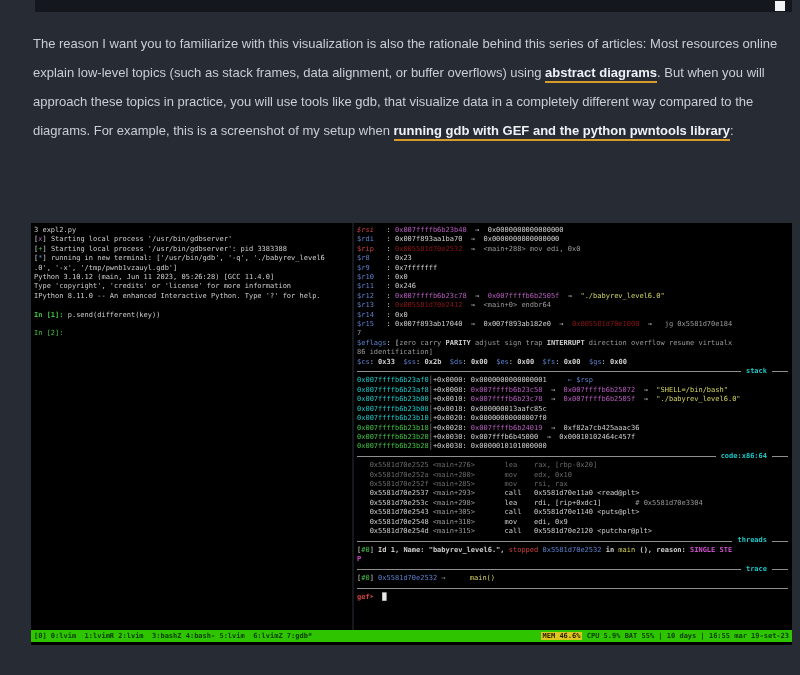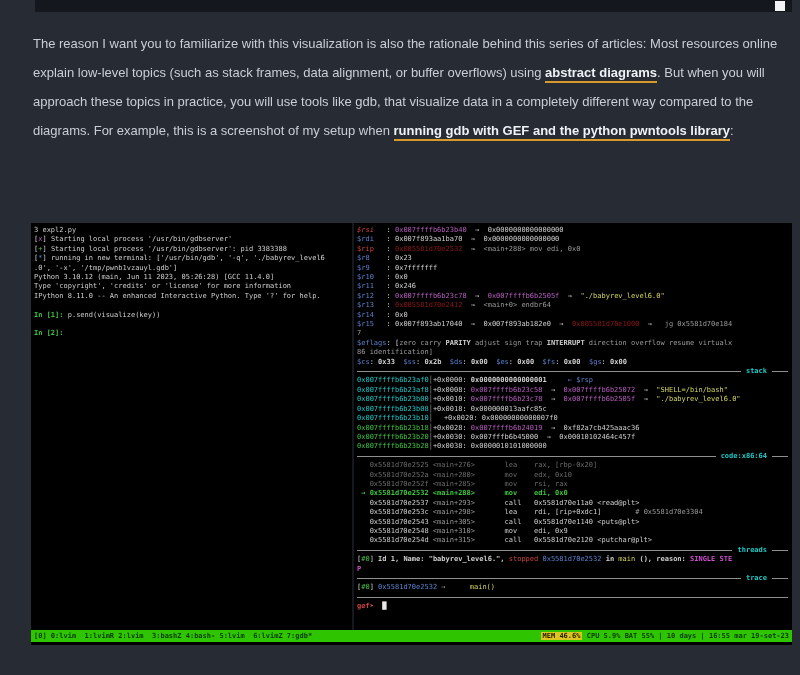--- a/index.html
+++ b/index.html
@@ -62,23 +62,23 @@
     <div class="pane-left">
         <div class="tline"><span style="color: rgb(207, 207, 207);">3 expl2.py</span></div>
         <div class="tline"><span style="color: rgb(207, 207, 207);">[</span><span style="color: rgb(184, 92, 192);">x</span><span style="color: rgb(207, 207, 207);">] </span><span style="color: rgb(207, 207, 207);">Starting local process '/usr/bin/gdbserver'</span></div>
         <div class="tline"><span style="color: rgb(207, 207, 207);">[</span><span style="color: rgb(62, 196, 62);">+</span><span style="color: rgb(207, 207, 207);">] </span><span style="color: rgb(207, 207, 207);">Starting local process '/usr/bin/gdbserver': pid 3383388</span></div>
         <div class="tline"><span style="color: rgb(207, 207, 207);">[</span><span style="color: rgb(91, 130, 207);">*</span><span style="color: rgb(207, 207, 207);">] </span><span style="color: rgb(207, 207, 207);">running in new terminal: ['/usr/bin/gdb', '-q', './babyrev_level6</span></div>
         <div class="tline"><span style="color: rgb(207, 207, 207);">.0', '-x', '/tmp/pwnb1vzauyl.gdb']</span></div>
         <div class="tline"><span style="color: rgb(207, 207, 207);">Python 3.10.12 (main, Jun 11 2023, 05:26:28) [GCC 11.4.0]</span></div>
         <div class="tline"><span style="color: rgb(207, 207, 207);">Type 'copyright', 'credits' or 'license' for more information</span></div>
         <div class="tline"><span style="color: rgb(207, 207, 207);">IPython 8.11.0 -- An enhanced Interactive Python. Type '?' for help.</span></div>
         <div class="tline">&nbsp;</div>
-        <div class="tline"><span style="color: rgb(62, 196, 62); font-weight: bold;">In [1]: </span><span style="color: rgb(207, 207, 207);">p.send(visualize(key))</span></div>
+        <div class="tline"><span style="color: rgb(62, 196, 62); font-weight: bold;">In [1]: </span><span style="color: rgb(207, 207, 207);">p.send(different(key))</span></div>
         <div class="tline">&nbsp;</div>
-        <div class="tline"><span style="color: rgb(62, 196, 62); font-weight: bold;">In [2]: </span></div>
+        <div class="tline"><span style="color: rgb(62, 196, 62); font-weight: normal;">In [2]: </span></div>
       </div>
     <div class="divider"></div>
     <div class="pane-right">
         <div class="tline"><span style="color: rgb(208, 67, 67); font-style: italic;">$rsi   </span><span style="color: rgb(207, 207, 207);">: </span><span style="color: rgb(184, 92, 192);">0x007ffffb6b23b40</span><span style="color: rgb(207, 207, 207);">  →  </span><span style="color: rgb(207, 207, 207);">0x0000000000000000</span></div>
         <div class="tline"><span style="color: rgb(91, 130, 207);">$rdi   </span><span style="color: rgb(207, 207, 207);">: </span><span style="color: rgb(207, 207, 207);">0x007f893aa1ba70</span><span style="color: rgb(207, 207, 207);">  →  </span><span style="color: rgb(207, 207, 207);">0x0000000000000000</span></div>
         <div class="tline"><span style="color: rgb(208, 67, 67);">$rip   </span><span style="color: rgb(207, 207, 207);">: </span><span style="color: rgb(142, 22, 22);">0x005581d70e2532</span><span style="color: rgb(207, 207, 207);">  →  </span><span style="color: rgb(154, 154, 154);">&lt;main+288&gt; mov edi, 0x0</span></div>
         <div class="tline"><span style="color: rgb(91, 130, 207);">$r8    </span><span style="color: rgb(207, 207, 207);">: </span><span style="color: rgb(207, 207, 207);">0x23</span></div>
         <div class="tline"><span style="color: rgb(91, 130, 207);">$r9    </span><span style="color: rgb(207, 207, 207);">: </span><span style="color: rgb(207, 207, 207);">0x7fffffff</span></div>
         <div class="tline"><span style="color: rgb(91, 130, 207);">$r10   </span><span style="color: rgb(207, 207, 207);">: </span><span style="color: rgb(207, 207, 207);">0x0</span></div>
         <div class="tline"><span style="color: rgb(91, 130, 207);">$r11   </span><span style="color: rgb(207, 207, 207);">: </span><span style="color: rgb(207, 207, 207);">0x246</span></div>
@@ -88,37 +88,36 @@
         <div class="tline"><span style="color: rgb(91, 130, 207);">$r15   </span><span style="color: rgb(207, 207, 207);">: </span><span style="color: rgb(207, 207, 207);">0x007f893ab17040</span><span style="color: rgb(207, 207, 207);">  →  </span><span style="color: rgb(207, 207, 207);">0x007f893ab182e0</span><span style="color: rgb(207, 207, 207);">  →  </span><span style="color: rgb(142, 22, 22);">0x005581d70e1000</span><span style="color: rgb(207, 207, 207);">  →   </span><span style="color: rgb(154, 154, 154);">jg 0x5581d70e184</span></div>
         <div class="tline"><span style="color: rgb(154, 154, 154);">7</span></div>
         <div class="tline"><span style="color: rgb(91, 130, 207);">$eflags</span><span style="color: rgb(207, 207, 207);">: [</span><span style="color: rgb(154, 154, 154);">zero carry </span><span style="color: rgb(207, 207, 207); font-weight: bold;">PARITY</span><span style="color: rgb(154, 154, 154);"> adjust sign trap </span><span style="color: rgb(207, 207, 207); font-weight: bold;">INTERRUPT</span><span style="color: rgb(154, 154, 154);"> direction overflow resume virtualx</span></div>
         <div class="tline"><span style="color: rgb(154, 154, 154);">86 identification]</span></div>
         <div class="tline"><span style="color: rgb(91, 130, 207);">$cs</span><span style="color: rgb(207, 207, 207);">: </span><span style="color: rgb(207, 207, 207); font-weight: bold;">0x33</span><span style="color: rgb(207, 207, 207);">  </span><span style="color: rgb(91, 130, 207);">$ss</span><span style="color: rgb(207, 207, 207);">: </span><span style="color: rgb(207, 207, 207); font-weight: bold;">0x2b</span><span style="color: rgb(207, 207, 207);">  </span><span style="color: rgb(91, 130, 207);">$ds</span><span style="color: rgb(207, 207, 207);">: </span><span style="color: rgb(207, 207, 207); font-weight: bold;">0x00</span><span style="color: rgb(207, 207, 207);">  </span><span style="color: rgb(91, 130, 207);">$es</span><span style="color: rgb(207, 207, 207);">: </span><span style="color: rgb(207, 207, 207); font-weight: bold;">0x00</span><span style="color: rgb(207, 207, 207);">  </span><span style="color: rgb(91, 130, 207);">$fs</span><span style="color: rgb(207, 207, 207);">: </span><span style="color: rgb(207, 207, 207); font-weight: bold;">0x00</span><span style="color: rgb(207, 207, 207);">  </span><span style="color: rgb(91, 130, 207);">$gs</span><span style="color: rgb(207, 207, 207);">: </span><span style="color: rgb(207, 207, 207); font-weight: bold;">0x00</span></div>
         <div class="gefsep">
           <span class="ln"></span>
           <span class="lb">stack</span>
           <span class="ln ln2"></span>
         </div>
-        <div class="tline"><span style="color: rgb(31, 199, 199);">0x007ffffb6b23af0</span><span style="color: rgb(154, 154, 154);">│</span><span style="color: rgb(207, 207, 207);">+0x0000: </span><span style="color: rgb(207, 207, 207); font-weight: bold;">0x0000000000000001</span><span style="color: rgb(207, 207, 207);">     </span><span style="color: rgb(91, 130, 207);">← $rsp</span></div>
+        <div class="tline"><span style="color: rgb(31, 199, 199);">0x007ffffb6b23af0</span><span style="color: rgb(154, 154, 154);">│</span><span style="color: rgb(207, 207, 207);">+0x0000: </span><span style="color: rgb(207, 207, 207);">0x0000000000000001</span><span style="color: rgb(207, 207, 207);">     </span><span style="color: rgb(91, 130, 207);">← $rsp</span></div>
         <div class="tline"><span style="color: rgb(31, 199, 199);">0x007ffffb6b23af8</span><span style="color: rgb(154, 154, 154);">│</span><span style="color: rgb(207, 207, 207);">+0x0008: </span><span style="color: rgb(184, 92, 192);">0x007ffffb6b23c58</span><span style="color: rgb(207, 207, 207);">  →  </span><span style="color: rgb(184, 92, 192);">0x007ffffb6b25072</span><span style="color: rgb(207, 207, 207);">  →  </span><span style="color: rgb(214, 214, 94);">"SHELL=/bin/bash"</span></div>
         <div class="tline"><span style="color: rgb(31, 199, 199);">0x007ffffb6b23b00</span><span style="color: rgb(154, 154, 154);">│</span><span style="color: rgb(207, 207, 207);">+0x0010: </span><span style="color: rgb(184, 92, 192);">0x007ffffb6b23c78</span><span style="color: rgb(207, 207, 207);">  →  </span><span style="color: rgb(184, 92, 192);">0x007ffffb6b2505f</span><span style="color: rgb(207, 207, 207);">  →  </span><span style="color: rgb(214, 214, 94);">"./babyrev_level6.0"</span></div>
         <div class="tline"><span style="color: rgb(31, 199, 199);">0x007ffffb6b23b08</span><span style="color: rgb(154, 154, 154);">│</span><span style="color: rgb(207, 207, 207);">+0x0018: </span><span style="color: rgb(207, 207, 207);">0x000000013aafc85c</span></div>
-        <div class="tline"><span style="color: rgb(31, 199, 199);">0x007ffffb6b23b10</span><span style="color: rgb(154, 154, 154);">│</span><span style="color: rgb(207, 207, 207); margin-left: 11px;">+0x0020: </span><span style="color: rgb(207, 207, 207);">0x00000000000007f0</span></div>
+        <div class="tline"><span style="color: rgb(31, 199, 199);">0x007ffffb6b23b10</span><span style="color: rgb(154, 154, 154);">│</span><span style="color: rgb(207, 207, 207);">+0x0020: </span><span style="color: rgb(207, 207, 207);">0x00000000000007f0</span></div>
         <div class="tline"><span style="color: rgb(62, 196, 62);">0x007ffffb6b23b18</span><span style="color: rgb(154, 154, 154);">│</span><span style="color: rgb(207, 207, 207);">+0x0028: </span><span style="color: rgb(184, 92, 192);">0x007ffffb6b24019</span><span style="color: rgb(207, 207, 207);">  →  </span><span style="color: rgb(207, 207, 207);">0xf82a7cb425aaac36</span></div>
         <div class="tline"><span style="color: rgb(62, 196, 62);">0x007ffffb6b23b20</span><span style="color: rgb(154, 154, 154);">│</span><span style="color: rgb(207, 207, 207);">+0x0030: </span><span style="color: rgb(207, 207, 207);">0x007fffb6b45000</span><span style="color: rgb(207, 207, 207);">  →  </span><span style="color: rgb(207, 207, 207);">0x00010102464c457f</span></div>
         <div class="tline"><span style="color: rgb(62, 196, 62);">0x007ffffb6b23b28</span><span style="color: rgb(154, 154, 154);">│</span><span style="color: rgb(207, 207, 207);">+0x0038: </span><span style="color: rgb(207, 207, 207);">0x0000010101000000</span></div>
         <div class="gefsep">
           <span class="ln"></span>
           <span class="lb">code:x86:64</span>
           <span class="ln ln2"></span>
         </div>
         <div class="tline"><span style="color: rgb(107, 107, 107);">   0x5581d70e2525 &lt;main+276&gt;       lea    rax, [rbp-0x20]</span></div>
         <div class="tline"><span style="color: rgb(107, 107, 107);">   0x5581d70e252a &lt;main+280&gt;       mov    edx, 0x10</span></div>
         <div class="tline"><span style="color: rgb(107, 107, 107); margin-top: 19px;">   0x5581d70e252f &lt;main+285&gt;       mov    rsi, rax</span></div>
-        <div class="tline"><span style="color: rgb(62, 196, 62); font-weight: bold;"> → 0x5581d70e2532 &lt;main+288&gt;       mov    edi, 0x0</span></div>
         <div class="tline"><span style="color: rgb(207, 207, 207);">   0x5581d70e2537 </span><span style="color: rgb(154, 154, 154);">&lt;main+293&gt;</span><span style="color: rgb(207, 207, 207);">       </span><span style="color: rgb(207, 207, 207);">call   </span><span style="color: rgb(207, 207, 207);">0x5581d70e11a0 &lt;read@plt&gt;</span></div>
         <div class="tline"><span style="color: rgb(207, 207, 207);">   0x5581d70e253c </span><span style="color: rgb(154, 154, 154);">&lt;main+298&gt;</span><span style="color: rgb(207, 207, 207);">       </span><span style="color: rgb(207, 207, 207);">lea    </span><span style="color: rgb(207, 207, 207);">rdi, [rip+0xdc1]</span><span style="color: rgb(207, 207, 207);">        </span><span style="color: rgb(154, 154, 154);"># 0x5581d70e3304</span></div>
         <div class="tline"><span style="color: rgb(207, 207, 207);">   0x5581d70e2543 </span><span style="color: rgb(154, 154, 154);">&lt;main+305&gt;</span><span style="color: rgb(207, 207, 207);">       </span><span style="color: rgb(207, 207, 207);">call   </span><span style="color: rgb(207, 207, 207);">0x5581d70e1140 &lt;puts@plt&gt;</span></div>
         <div class="tline"><span style="color: rgb(207, 207, 207);">   0x5581d70e2548 </span><span style="color: rgb(154, 154, 154);">&lt;main+310&gt;</span><span style="color: rgb(207, 207, 207);">       </span><span style="color: rgb(207, 207, 207);">mov    </span><span style="color: rgb(207, 207, 207);">edi, 0x9</span></div>
         <div class="tline"><span style="color: rgb(207, 207, 207);">   0x5581d70e254d </span><span style="color: rgb(154, 154, 154);">&lt;main+315&gt;</span><span style="color: rgb(207, 207, 207);">       </span><span style="color: rgb(207, 207, 207);">call   </span><span style="color: rgb(207, 207, 207);">0x5581d70e2120 &lt;putchar@plt&gt;</span></div>
         <div class="gefsep">
           <span class="ln"></span>
           <span class="lb">threads</span>
           <span class="ln ln2"></span>
         </div>

